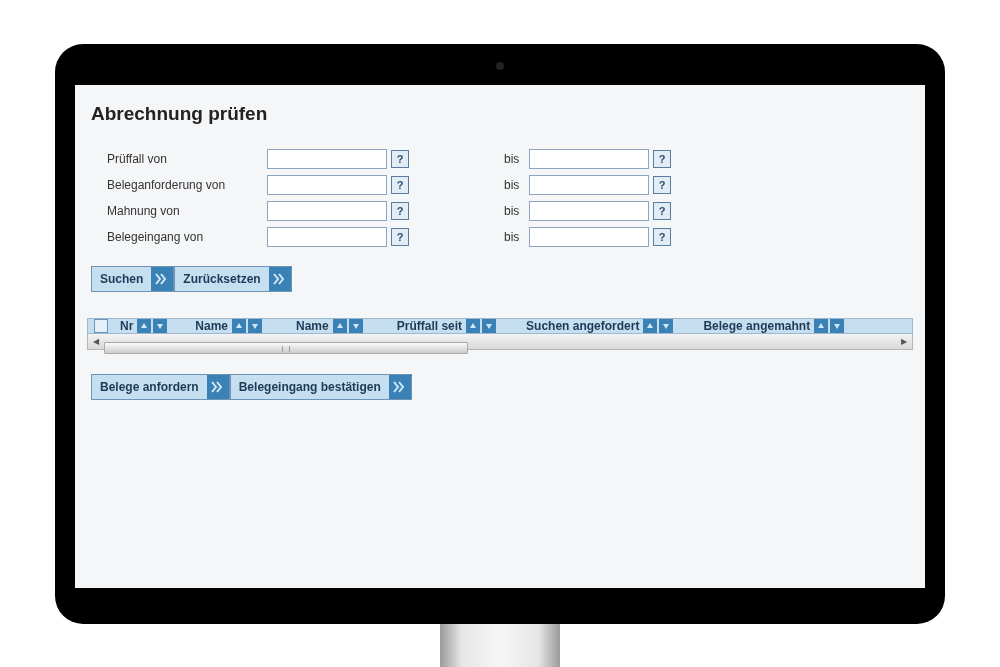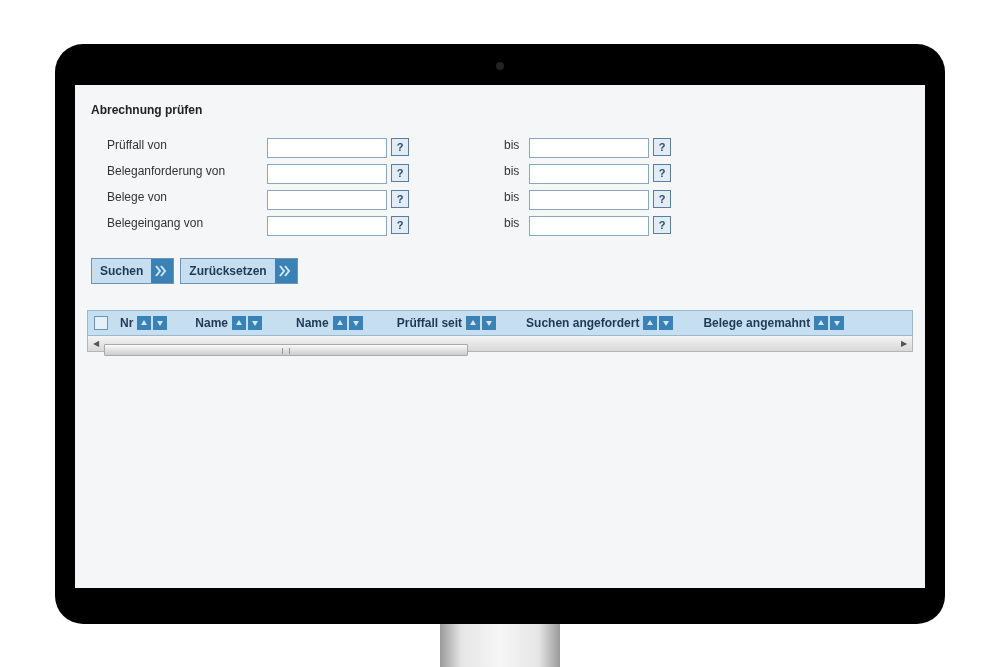--- a/index.html
+++ b/index.html
@@ -55,31 +55,31 @@
   .screen {
     width: 100%;
     height: 100%;
     background: #f4f6f8;
     padding: 10px 12px;
     overflow: hidden;
     color: #333;
   }
   .page-title {
     font-weight: bold;
-    font-size: 12px;
+    font-size: 19px;
     color: #222;
     padding: 8px 4px 14px 4px;
     border-bottom: 1px solid transparent;
   }
   .filter-form {
     padding: 6px 0 6px 20px;
   }
   .row {
     display: flex;
-    align-items: flex-start;
+    align-items: center;
     height: 26px;
   }
   .lbl { width: 160px; color: #333; }
   .lbl2 { width: 40px; text-align: left; padding-left: 15px; }
   .fld {
     width: 120px;
     height: 20px;
     border: 1px solid #8ca6c0;
     background: #fff;
     padding: 1px 3px;
@@ -93,21 +93,21 @@
     background: #e2ecf5;
     display: inline-flex;
     align-items: center;
     justify-content: center;
     font-size: 11px;
     font-weight: bold;
     color: #2a4d72;
     cursor: pointer;
   }
   .gap { width: 80px; }
-  .btn-row { display: flex; gap: 6px; padding: 10px 0 6px 4px; }
+  .btn-row { display: flex; padding: 10px 0 6px 4px; }
   .btn {
     display: inline-flex;
     align-items: center;
     background: #c5def0;
     border: 1px solid #6d93b5;
     padding: 0;
     cursor: pointer;
     font-size: 12px;
     font-weight: bold;
     color: #1e3a56;
@@ -124,21 +124,21 @@
     font-size: 10px;
     letter-spacing: -2px;
   }
   .btn-icon svg { width: 14px; height: 12px; }
   .divider { height: 20px; }
   .table-header {
     display: flex;
     align-items: center;
     background: #c5def0;
     border: 1px solid #9db7cc;
-    height: 26px;
+    height: 16px;
     padding: 0 4px;
     gap: 4px;
   }
   .th-check {
     width: 14px;
     height: 14px;
     border: 1px solid #6d93b5;
     background: #e6f0f8;
     margin: 0 8px 0 2px;
   }
@@ -230,21 +230,21 @@
           <span class="lbl">Beleganforderung von</span>
           <input class="fld" value="" style="">
           <span class="help-btn">?</span>
           <span class="gap"></span>
           <span class="lbl2">bis</span>
           <input class="fld" value="" style="">
           <span class="help-btn">?</span>
         </div>
 
         <div class="row">
-          <span class="lbl">Belege von</span>
+          <span class="lbl">Mahnung von</span>
           <input class="fld" value="" style="">
           <span class="help-btn">?</span>
           <span class="gap"></span>
           <span class="lbl2">bis</span>
           <input class="fld" value="" style="">
           <span class="help-btn">?</span>
         </div>
 
         <div class="row">
           <span class="lbl">Belegeingang von</span>
@@ -380,18 +380,36 @@
       </div>
 
       <div class="scrollbar">
         <div class="sb-arrow">◀</div>
         <div class="sb-track">
           <div class="sb-thumb"></div>
         </div>
         <div class="sb-arrow">▶</div>
       </div>
 
+      <div class="btn-row bottom-btns">
+        <button class="btn">
+          <span class="btn-label">Belege anfordern</span>
+          <span class="btn-icon">
+            <svg viewBox="0 0 14 12">
+                <path d="M1 1 L5 6 L1 11 M6 1 L10 6 L6 11" stroke="#cfe7f6" stroke-width="2" fill="none"></path>
+              </svg>
+          </span>
+        </button>
+        <button class="btn">
+          <span class="btn-label">Belegeingang bestätigen</span>
+          <span class="btn-icon">
+            <svg viewBox="0 0 14 12">
+                <path d="M1 1 L5 6 L1 11 M6 1 L10 6 L6 11" stroke="#cfe7f6" stroke-width="2" fill="none"></path>
+              </svg>
+          </span>
+        </button>
+      </div>
 
     </div>
   </div>
   <div class="stand-neck"></div>
 
 </div>
 
 </body></html>

